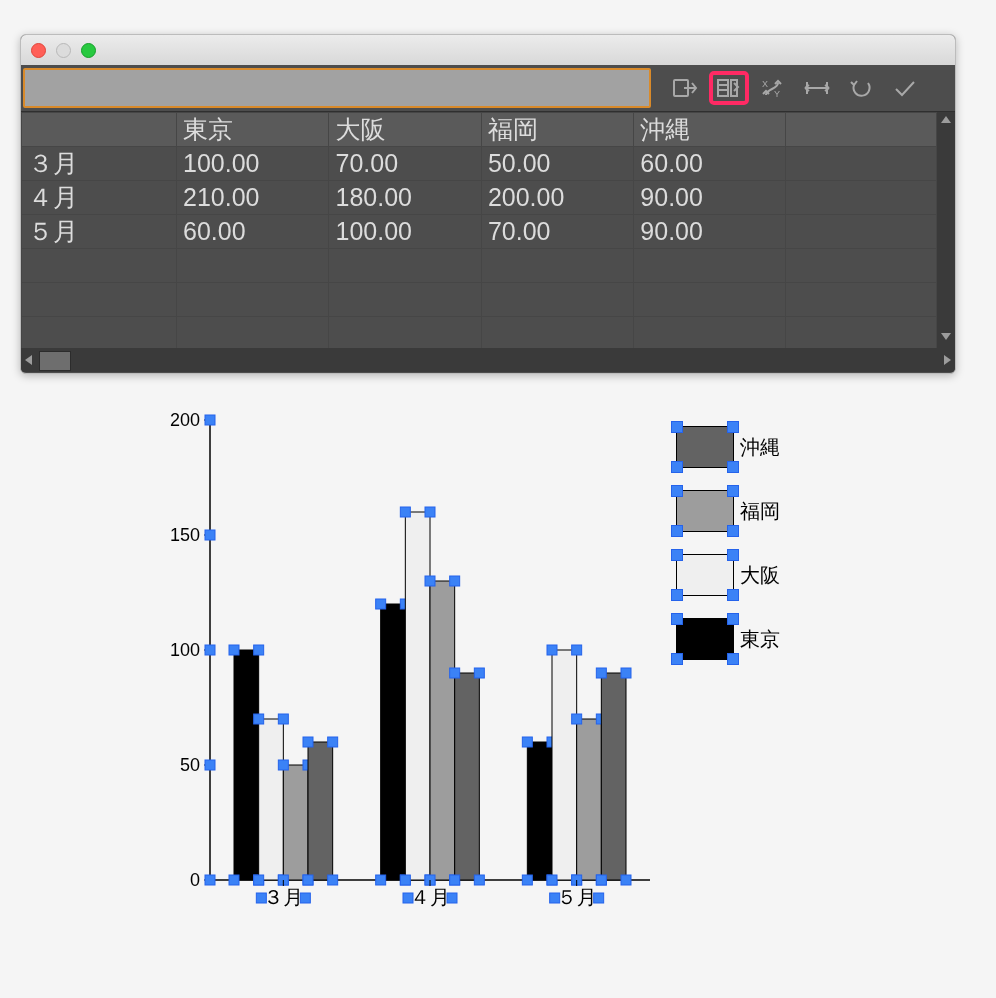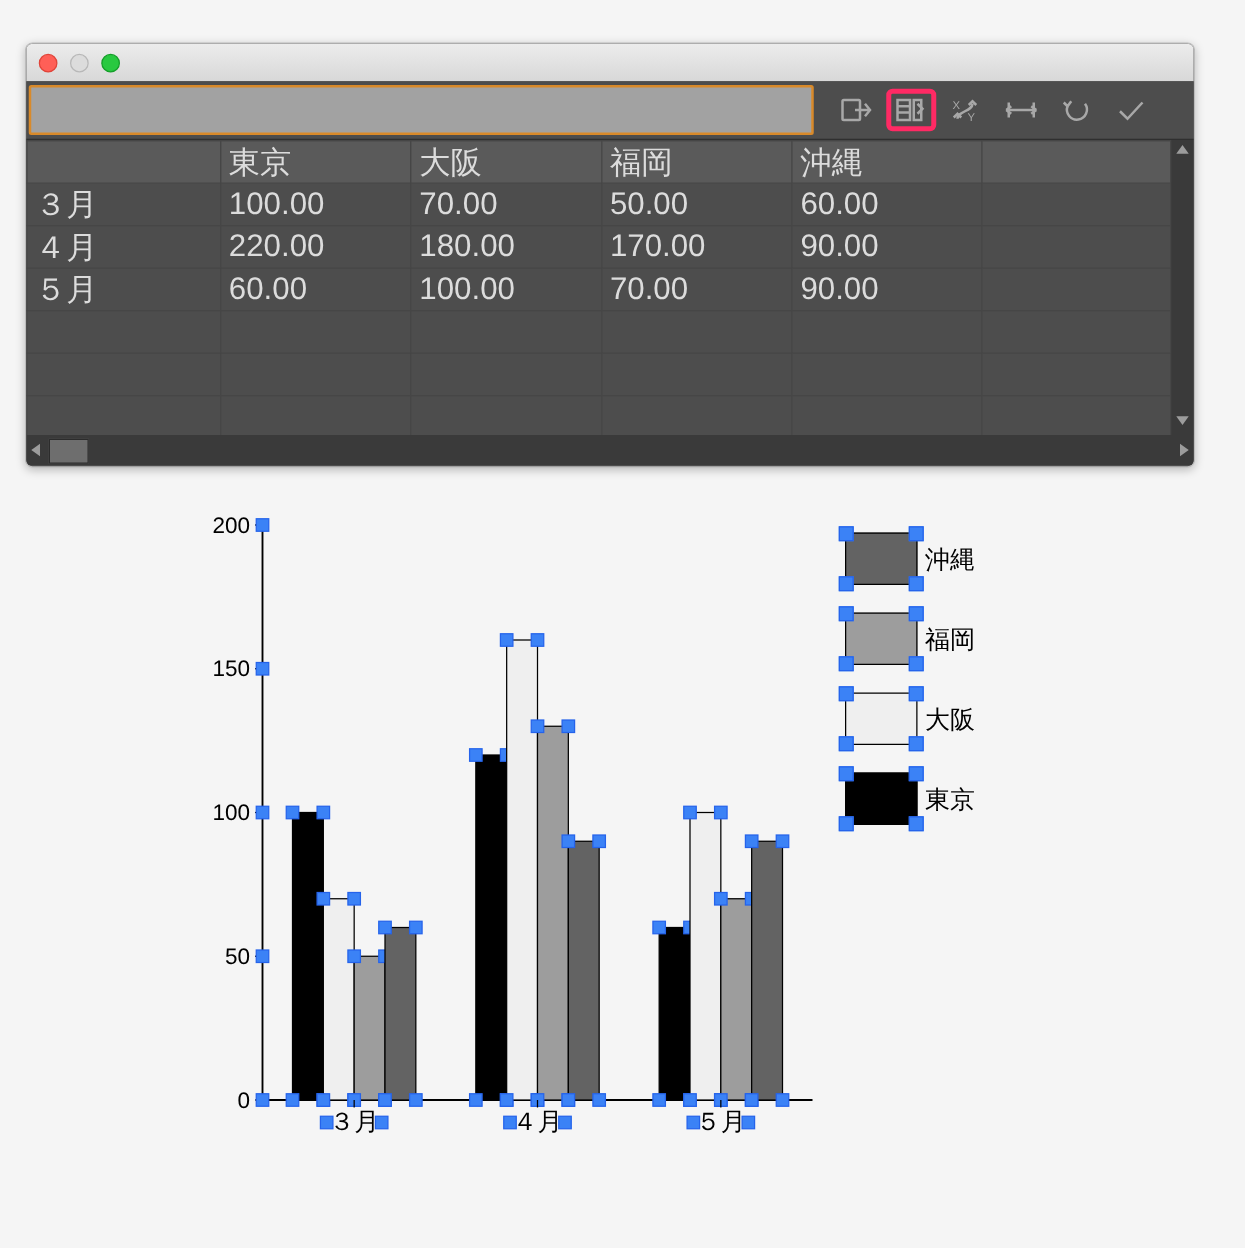--- a/index.html
+++ b/index.html
@@ -243,23 +243,23 @@
         <tr>
           <td>３月</td>
           <td>100.00</td>
           <td>70.00</td>
           <td>50.00</td>
           <td>60.00</td>
           <td></td>
         </tr>
         <tr>
           <td>４月</td>
-          <td>220.00</td>
+          <td>210.00</td>
           <td>180.00</td>
-          <td>170.00</td>
+          <td>200.00</td>
           <td>90.00</td>
           <td></td>
         </tr>
         <tr>
           <td>５月</td>
           <td>60.00</td>
           <td>100.00</td>
           <td>70.00</td>
           <td>90.00</td>
           <td></td>

